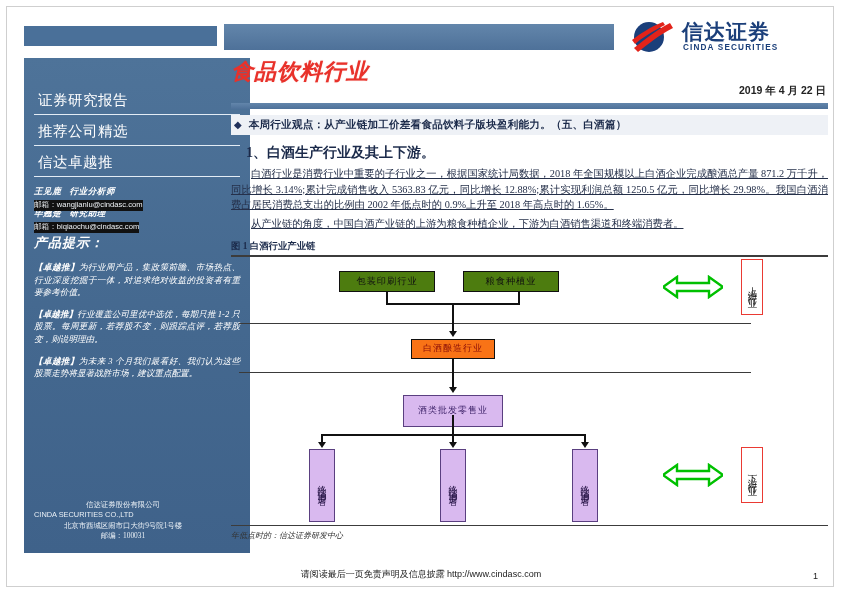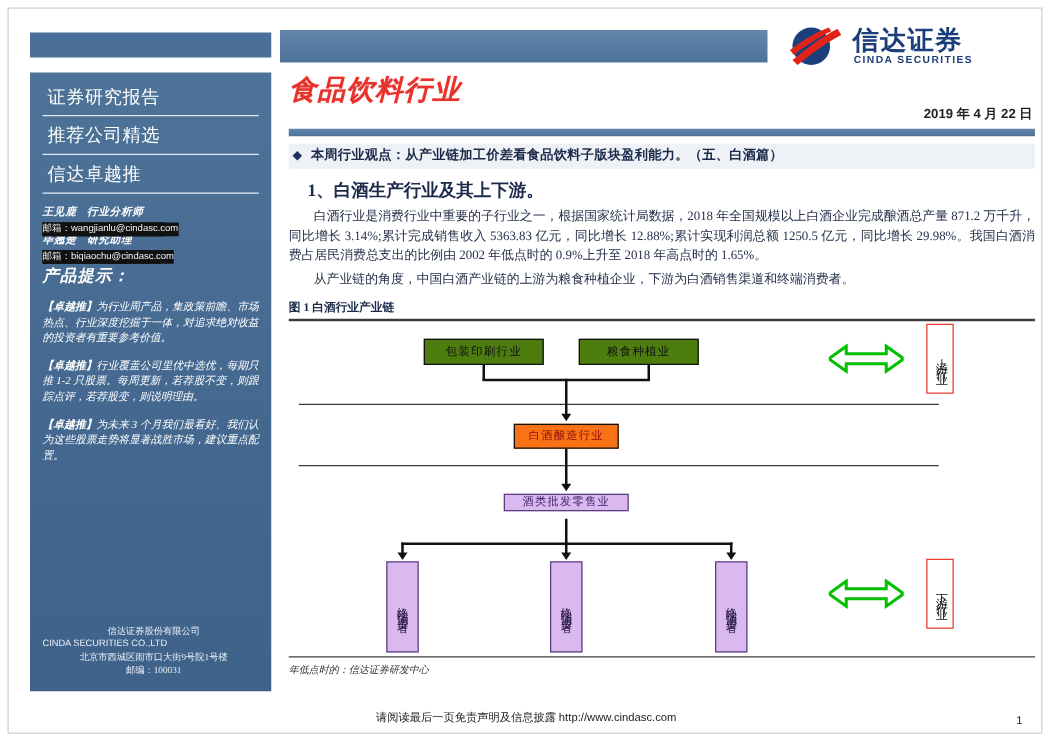--- a/index.html
+++ b/index.html
@@ -5,24 +5,24 @@
   html,body{margin:0;padding:0;background:#ffffff;}
   body{width:842px;height:595px;position:relative;overflow:hidden;
        font-family:"Liberation Serif","DejaVu Serif",serif;color:#1a1a1a;}
 
   
   .page{position:absolute;left:0;top:0;width:842px;height:595px;background:#fff;}
   .page-frame{position:absolute;left:6px;top:6px;width:828px;height:581px;
               border:1px solid #cfcfcf;box-sizing:border-box;}
 
   
-  .sidebar{position:absolute;left:24px;top:58px;width:193px;height:495px;
+  .sidebar{position:absolute;left:24px;top:58px;width:226px;height:495px;
            background:#4a7099;
            background:linear-gradient(180deg,#4e7399 0%,#44688f 55%,#3f628a 100%);
-           color:#ffffff;box-sizing:border-box;padding:2px 10px 0 10px;}
+           color:#ffffff;box-sizing:border-box;padding:24px 10px 0 10px;}
   .sidebar-topbar{position:absolute;left:24px;top:26px;width:193px;height:20px;
                   background:#4a7099;}
   .nav-item{font-size:14.5px;line-height:20px;padding:6px 2px 4px 4px;
             font-family:"Liberation Sans","DejaVu Sans",sans-serif;
             border-bottom:1px solid #e3ecf5;letter-spacing:.5px;}
   .nav-item:first-of-type{padding-top:8px;}
 
   .analyst{margin-top:9px;font-family:"Liberation Serif","DejaVu Serif",serif;}
   .analyst .nm{font-size:8.5px;font-weight:bold;font-style:italic;
                letter-spacing:.6px;margin-bottom:2px;color:#ffffff;}
@@ -66,21 +66,21 @@
 
   
   .main{position:absolute;left:231px;top:115px;width:597px;}
   .sec-head{display:flex;align-items:flex-start;gap:7px;
             background:#eef1f6;padding:3px 4px 3px 3px;}
   .diamond{color:#20305b;font-size:10px;line-height:14px;flex:0 0 auto;}
   .sec-head-txt{font-size:10.6px;font-weight:bold;line-height:14px;color:#1b2a4a;
                 letter-spacing:.2px;}
   .sub-head{margin:9px 0 4px 15px;font-size:14px;font-weight:bold;color:#1b2a4a;}
   .para{margin:0 0 3px 0;font-size:10.3px;line-height:15.6px;text-align:justify;
-        color:#25304a;text-indent:20px;}
+        color:#25304a;text-indent:20px;text-decoration:underline;}
 
   
   .fig-cap{margin-top:9px;font-size:9.4px;font-weight:bold;color:#1b2a4a;}
   .fig-rule{margin-top:2px;width:597px;height:1.6px;background:#3c3c3c;}
   .figure{position:relative;width:597px;height:286px;}
   .fig-box{position:absolute;box-sizing:border-box;display:flex;
            align-items:center;justify-content:center;text-align:center;}
   .b-yellow{background:#4d7c0f;border:1.6px solid #101010;
             font-size:9.2px;color:#101010;letter-spacing:1px;}
   .b-red{background:#f97316;border:1.6px solid #101010;
@@ -227,21 +227,21 @@
       <div class="ln" style="left:221px;top:46px;width:1.8px;height:31px;"></div>
       <div class="arrow-dn" style="left:218px;top:74px;"></div>
 
       <div class="fig-box b-red" style="left:180px;top:82px;width:84px;height:20px;">
         <span>白酒酿造行业</span>
       </div>
 
       <div class="ln" style="left:221px;top:102px;width:1.8px;height:31px;"></div>
       <div class="arrow-dn" style="left:218px;top:130px;"></div>
 
-      <div class="fig-box b-purple" style="left:172px;top:138px;width:100px;height:14px;">
+      <div class="fig-box b-purple" style="left:172px;top:138px;width:100px;height:32px;">
         <span>酒类批发零售业</span>
       </div>
 
       <div class="ln" style="left:221px;top:158px;width:1.8px;height:20px;"></div>
       <div class="ln" style="left:90px;top:177px;width:265px;height:1.8px;"></div>
       <div class="ln" style="left:90px;top:177px;width:1.8px;height:10px;"></div>
       <div class="ln" style="left:221px;top:177px;width:1.8px;height:10px;"></div>
       <div class="ln" style="left:353px;top:177px;width:1.8px;height:10px;"></div>
       <div class="arrow-dn" style="left:87px;top:185px;"></div>
       <div class="arrow-dn" style="left:218px;top:185px;"></div>

